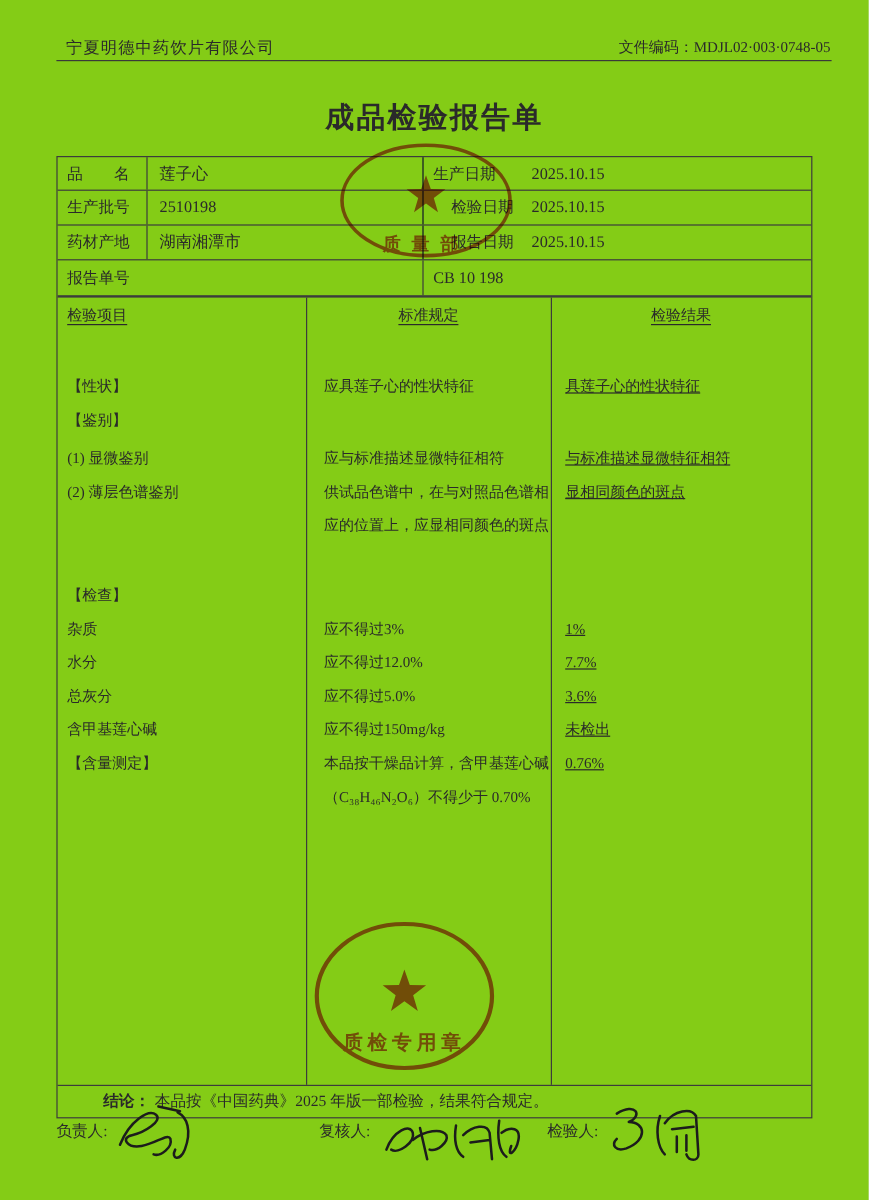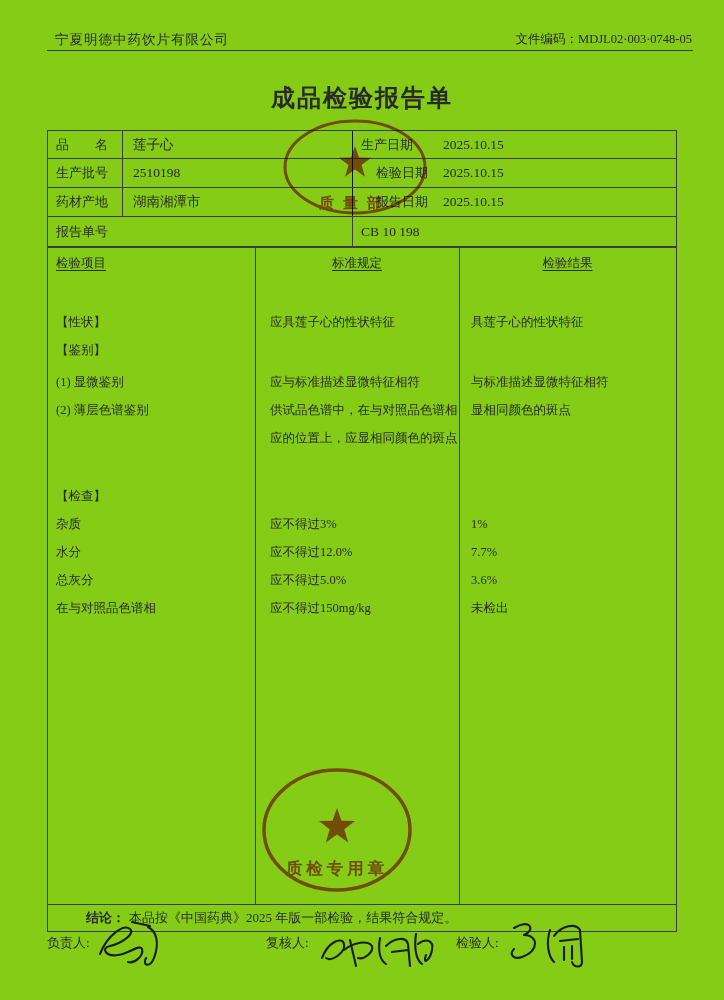--- a/index.html
+++ b/index.html
@@ -35,21 +35,21 @@
   .vline { position:absolute; top:0; bottom:0; width:0; border-left:1px solid #3c3c3c; }
   .vline.v1 { left:207px; } .vline.v2 { left:411px; }
   .dheader { display:flex; padding-top:7px; }
   .dheader .h1 { width:207px; padding-left:8px; }
   .dheader .h2 { width:204px; text-align:center; }
   .dheader .h3 { flex:1; text-align:center; }
   .dheader span { text-decoration:underline; text-underline-offset:3px; }
   .drow { display:flex; line-height:28px; }
   .drow .c1 { width:207px; padding-left:8px; }
   .drow .c2 { width:204px; padding-left:15px; }
-  .drow .c3 { flex:1; padding-left:12px; }
+  .drow .c3 { flex:1; padding-left:12px;text-decoration:underline; }
   .mt-first { margin-top:36px; }
   .mt-sm { margin-top:4px; }
   .mt-grp { margin-top:30px; }
   
   .concl { display:flex; align-items:center; height:27px; border-top:1px solid #3c3c3c;
            padding-left:38px; font-size:13px; }
   .concl .lab { font-weight:bold; margin-right:4px; }
   
   .footer-label { position:absolute; top:934px; font-size:13px; }
   .fl1 { left:47px; } .fl2 { left:266px; } .fl3 { left:456px; }
@@ -161,25 +161,33 @@
         <div class="c3">7.7%</div>
       </div>
       <div class="drow">
         <div class="c1">总灰分</div>
         <div class="c2">
             <div>应不得过5.0%</div>
           </div>
         <div class="c3">3.6%</div>
       </div>
       <div class="drow">
-        <div class="c1">在与对照品色谱相</div>
+        <div class="c1">含甲基莲心碱</div>
         <div class="c2">
             <div>应不得过150mg/kg</div>
           </div>
         <div class="c3">未检出</div>
+      </div>
+      <div class="drow">
+        <div class="c1">【含量测定】</div>
+        <div class="c2">
+          <div>本品按干燥品计算，含甲基莲心碱</div>
+          <div>（C₃₈H₄₆N₂O₆）不得少于 0.70%</div>
+        </div>
+        <div class="c3">0.76%</div>
       </div>
     </div>
 
     <div class="concl">
       <span class="lab">结论：</span>
       <span>本品按《中国药典》2025 年版一部检验，结果符合规定。</span>
     </div>
   </div>
 
   <div class="footer-label fl1">负责人:</div>

